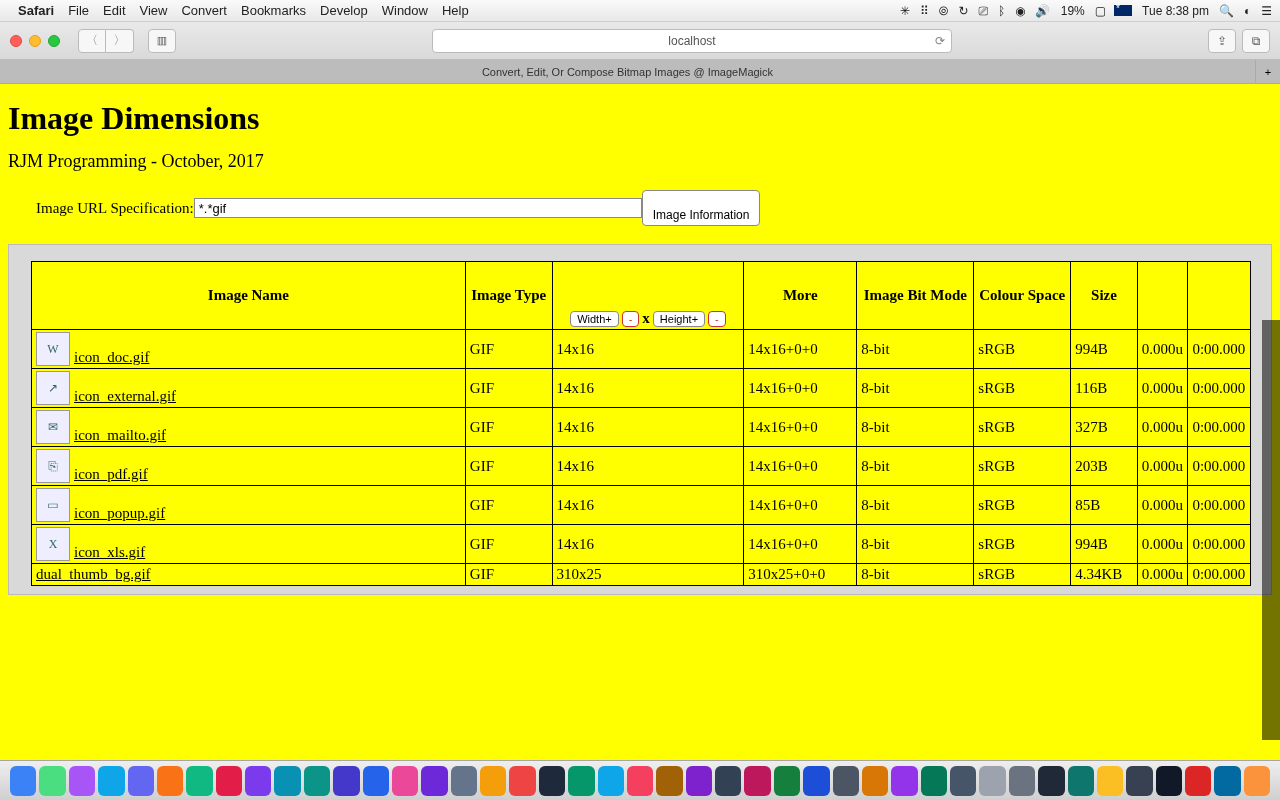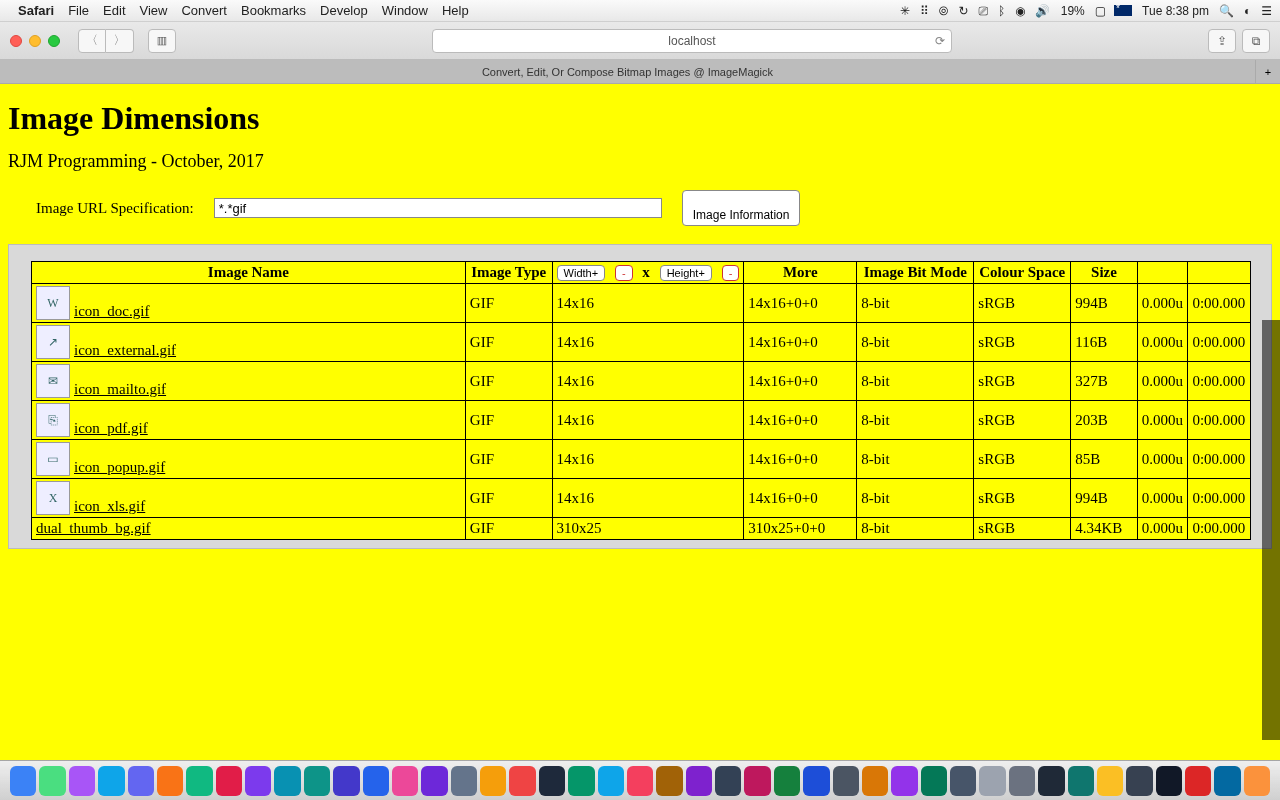--- a/index.html
+++ b/index.html
@@ -58,29 +58,29 @@
 .tabbar .addtab { width:24px; display:flex; align-items:center; justify-content:center; background:#bcbcbc; }
 
 .page {
   background: #ffff00; height: calc(800px - 22px - 38px - 24px - 40px);
   overflow:auto; padding: 8px;
 }
 .page h1 { font-family: "Times New Roman", serif; font-size:32px; font-weight:700; margin:8px 0 14px; }
 .page h3 { font-family: "Times New Roman", serif; font-size:18px; font-weight:400; margin-bottom:18px; }
 .page h4 { font-family: "Times New Roman", serif; font-size:15px; font-weight:700; margin-bottom:40px; }
 .page h4 a { color:#7b1fa2; text-decoration:underline; }
-.formrow { font-family:"Times New Roman",serif; font-size:15px; margin-left:28px; display:flex; align-items:center; gap:20px; margin-bottom:18px;}
+.formrow { font-family:"Times New Roman",serif; font-size:15px; margin-left:28px; display:flex; align-items:center; gap:0; margin-bottom:18px;}
 .formrow input[type=text]{ width:448px; height:20px; border:1px solid #888; padding:1px 4px; font-size:13px;}
 .formrow button{ height:22px; padding:17px 10px; font-size:12px; border:1px solid #888; border-radius:4px; background:#fff;}
 .tablewrap { margin-top:6px; background:#d9d9d9; border:1px solid #bbb; padding:16px 8px 8px 22px; }
 table.imgtable { border-collapse:collapse; background:#ffff00; width:1220px; font-family:"Times New Roman",serif; font-size:15px;}
 table.imgtable th, table.imgtable td { border:1px solid #000; padding:2px 4px; vertical-align:middle; }
 table.imgtable th { font-weight:700; text-align:center; }
 table.imgtable td { text-align:left; }
-.dimcell { white-space:nowrap; display:flex;align-items:center;gap:3px;justify-content:space-between;}
+.dimcell { white-space:nowrap; display:flex;align-items:center;gap:3px;justify-content:center;margin-top:46px;}
 .dimcell button{font-size:11px;border:1px solid #888;border-radius:4px;padding:1px 6px;background:#fff;}
 .dimcell .minus{border-color:#c33;color:#c33;}
 .imgname { display:flex; align-items:flex-end; gap:4px; }
 .imgname .thumb { width:34px;height:34px;border:1px solid #999;background:#eef;display:flex;align-items:center;justify-content:center;font-size:12px;color:#366; }
 .imgname a { color:#000; text-decoration:underline; font-size:15px;}
 .rightshadow{position:absolute;right:0;top:320px;width:18px;height:420px;background:rgba(0,0,0,.55);}
 
 .dock {
   position:absolute; bottom:0; left:0; right:0; height:40px;
   background: linear-gradient(rgba(240,240,240,.5),rgba(200,200,200,.8));

